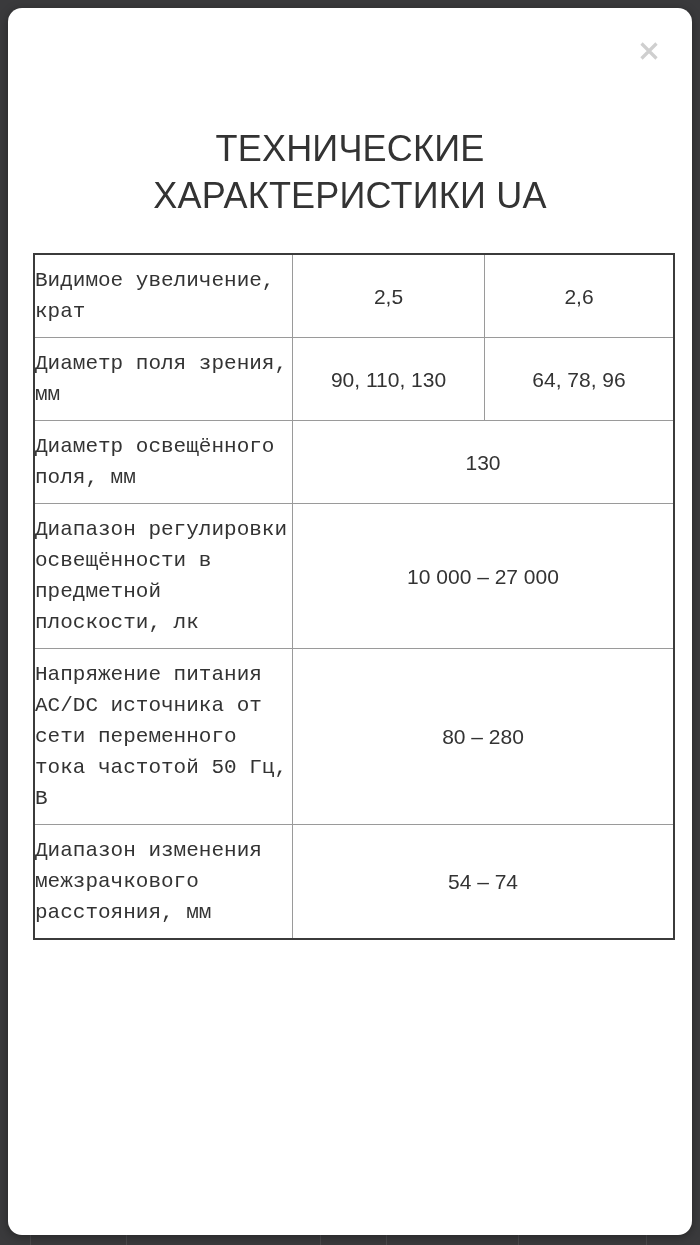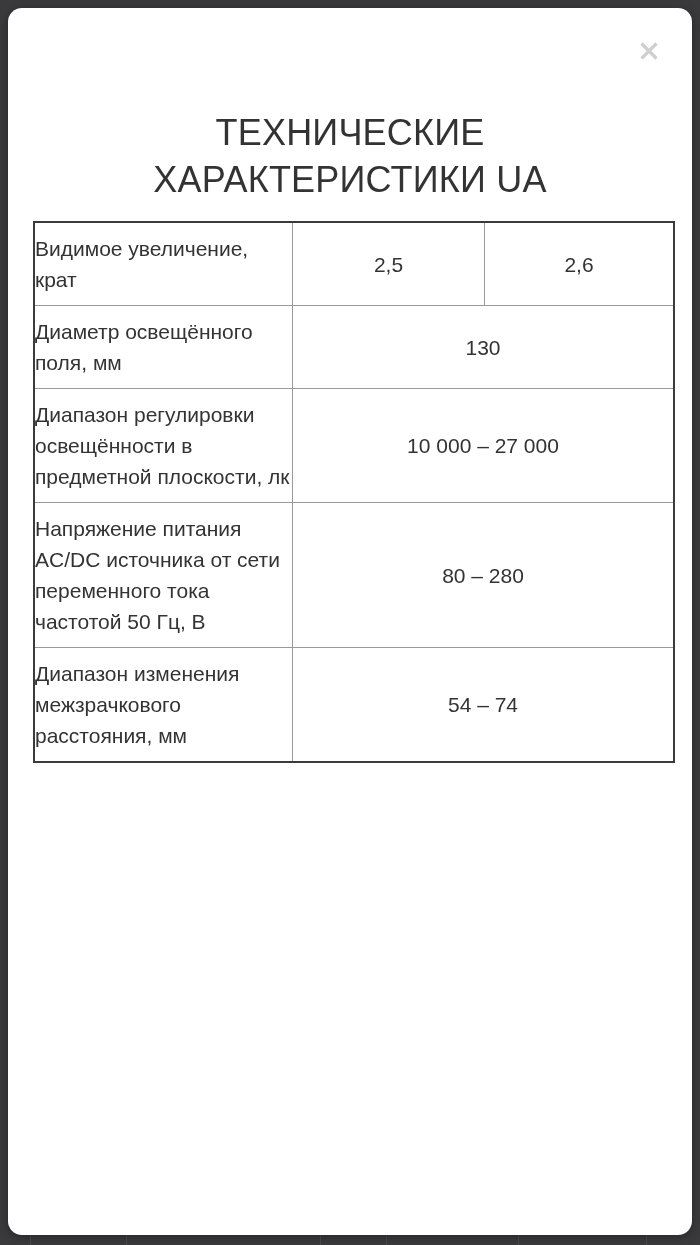--- a/index.html
+++ b/index.html
@@ -65,21 +65,21 @@
     cursor: pointer;
     background: none;
     border: 0;
     padding: 0;
     color: #cfcfcf;
     z-index: 5;
   }
   .close-button svg { display: block; }
 
   .modal-title {
-    margin: 0;
+    margin: 16px;
     padding: 101px 44px 0 44px;
     text-align: center;
     font-size: 36px;
     line-height: 47px;
     font-weight: 300;
     letter-spacing: 0.2px;
     color: #333333;
     white-space: pre-line;
   }
 
@@ -99,20 +99,21 @@
     line-height: 31px;
     font-weight: 400;
     vertical-align: middle;
     padding: 10px 0;
   }
   td.spec-label {
     width: 257px;
     padding-left: 12px;
     padding-right: 10px;
     text-align: left;
+    font-family: Liberation Mono, monospace;
   }
   td.spec-value {
     text-align: center;
     padding-left: 6px;
     padding-right: 6px;
   }
   td.spec-value.col-a { width: 191px; }
   td.spec-value.col-b { width: 188px; }
   td.spec-value.merged { width: 379px; }
 </style>
@@ -142,20 +143,25 @@
 
   <div class="spec-table-wrap">
     <table class="spec-table">
       <tbody>
           <tr>
             <td class="spec-label">Видимое увеличение, крат</td>
             <td class="spec-value col-a">2,5</td>
             <td class="spec-value col-b">2,6</td>
           </tr>
           <tr>
+            <td class="spec-label">Диаметр поля зрения, мм</td>
+            <td class="spec-value col-a">90, 110, 130</td>
+            <td class="spec-value col-b">64, 78, 96</td>
+          </tr>
+          <tr>
             <td class="spec-label">Диаметр освещённого поля, мм</td>
             <td class="spec-value merged" colspan="2">130</td>
           </tr>
           <tr>
             <td class="spec-label">Диапазон регулировки освещённости в предметной плоскости, лк</td>
             <td class="spec-value merged" colspan="2">10 000 – 27 000</td>
           </tr>
           <tr>
             <td class="spec-label">Напряжение питания AC/DC источника от сети переменного тока частотой 50 Гц, В</td>
             <td class="spec-value merged" colspan="2">80 – 280</td>

